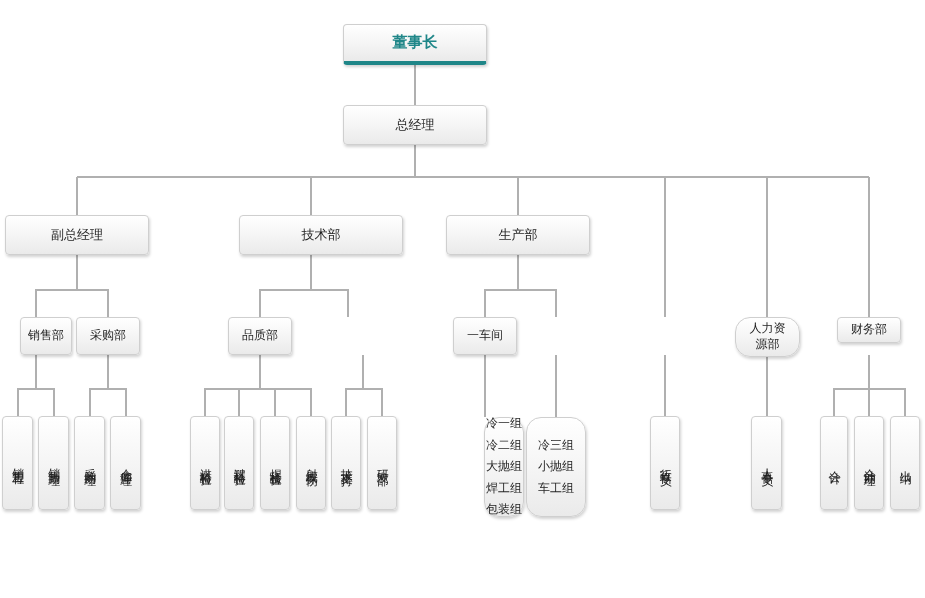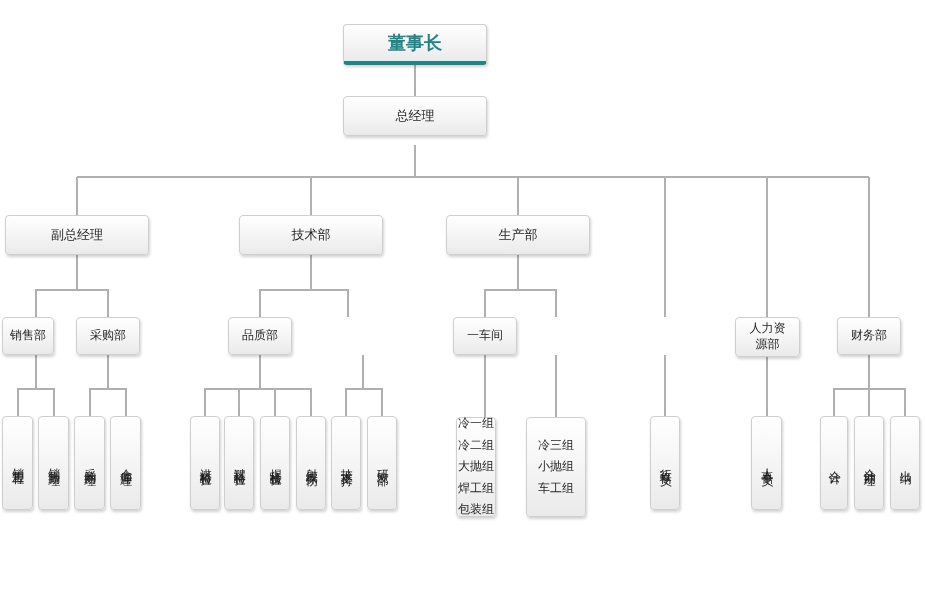--- a/index.html
+++ b/index.html
@@ -16,26 +16,26 @@
   .node {
     position:absolute; box-sizing:border-box;
     background:linear-gradient(180deg,#ffffff 0%,#f4f4f4 55%,#eaeaea 100%);
     border:1px solid #cfcfcf; border-radius:4px;
     box-shadow:1px 2px 3px rgba(0,0,0,0.18);
     display:flex; align-items:center; justify-content:center;
     font-size:12px; color:#1f1f1f; text-align:center;
     line-height:1.3; cursor:default;
   }
   .lvl1 {
-    font-size:18px; font-weight:bold; color:#1f8688;
+    font-size:15px; font-weight:bold; color:#1f8688;
     border-bottom:4px solid #1f8688;
   }
   .lvl2, .lvl3 { font-size:13px; }
   .v { writing-mode:vertical-rl; text-orientation:upright; letter-spacing:2px; }
-  .pre { white-space:pre-line; }
+  .pre { white-space:pre-line;border-radius:15px; }
   .groups { line-height:1.8; }
 </style>
 </head>
 <body>
 
 <div id="canvas">
 
   <svg id="wires" viewBox="0 0 925 598" xmlns="http://www.w3.org/2000/svg">
     <path d="M415 65 V105"></path>
     <path d="M415 145 V177"></path>
@@ -55,45 +55,45 @@
     <path d="M363 355 V389 M346 416 V389 H382 V416"></path>
     <path d="M485 355 V417"></path>
     <path d="M556 355 V417"></path>
     <path d="M665 355 V416"></path>
     <path d="M767 355 V416"></path>
     <path d="M869 355 V389 M834 416 V389 H905 V416 M869 389 V416"></path>
   </svg>
 
   <div class="node lvl1" style="left:343px;top:24px;width:144px;height:41px">董事长</div>
 
-  <div class="node lvl2" style="left:343px;top:96px;width:144px;height:40px">总经理</div>
+  <div class="node lvl2" style="left:343px;top:105px;width:144px;height:40px">总经理</div>
 
   <div class="node lvl3" style="left:5px;top:215px;width:144px;height:40px">副总经理</div>
-  <div class="node lvl3" style="left:239px;top:215px;width:144px;height:40px">技术部</div>
+  <div class="node lvl3" style="left:239px;top:215px;width:164px;height:40px">技术部</div>
   <div class="node lvl3" style="left:446px;top:215px;width:144px;height:40px">生产部</div>
 
-  <div class="node" style="left:2px;top:317px;width:52px;height:38px">销售部</div>
+  <div class="node" style="left:20px;top:317px;width:52px;height:38px">销售部</div>
   <div class="node" style="left:76px;top:317px;width:64px;height:38px">采购部</div>
   <div class="node" style="left:228px;top:317px;width:64px;height:38px">品质部</div>
   <div class="node" style="left:453px;top:317px;width:64px;height:38px">一车间</div>
   <div class="node pre" style="left:735px;top:317px;width:65px;height:40px">人力资
 源部</div>
-  <div class="node" style="left:837px;top:317px;width:64px;height:38px">财务部</div>
+  <div class="node" style="left:837px;top:317px;width:64px;height:26px">财务部</div>
 
   <div class="node v" style="left:2px;top:416px;width:31px;height:94px">销售工程</div>
   <div class="node v" style="left:38px;top:416px;width:31px;height:94px">销售助理</div>
   <div class="node v" style="left:74px;top:416px;width:31px;height:94px">采购助理</div>
   <div class="node v" style="left:110px;top:416px;width:31px;height:94px">仓库管理</div>
   <div class="node v" style="left:190px;top:416px;width:30px;height:94px">进料检验</div>
   <div class="node v" style="left:224px;top:416px;width:30px;height:94px">过程检验</div>
   <div class="node v" style="left:260px;top:416px;width:30px;height:94px">焊接检验</div>
   <div class="node v" style="left:296px;top:416px;width:30px;height:94px">射线探伤</div>
   <div class="node v" style="left:331px;top:416px;width:30px;height:94px">技术支持</div>
   <div class="node v" style="left:367px;top:416px;width:30px;height:94px">研发部</div>
-  <div class="node pre groups" style="left:456px;top:417px;width:40px;height:100px">冷一组
+  <div class="node pre groups" style="left:484px;top:417px;width:40px;height:100px">冷一组
 冷二组
 大抛组
 焊工组
 包装组</div>
   <div class="node pre groups" style="left:526px;top:417px;width:60px;height:100px">冷三组
 小抛组
 车工组</div>
   <div class="node v" style="left:650px;top:416px;width:30px;height:94px">行政专员</div>
   <div class="node v" style="left:751px;top:416px;width:31px;height:94px">人事专员</div>
   <div class="node v" style="left:820px;top:416px;width:28px;height:94px">会计</div>

